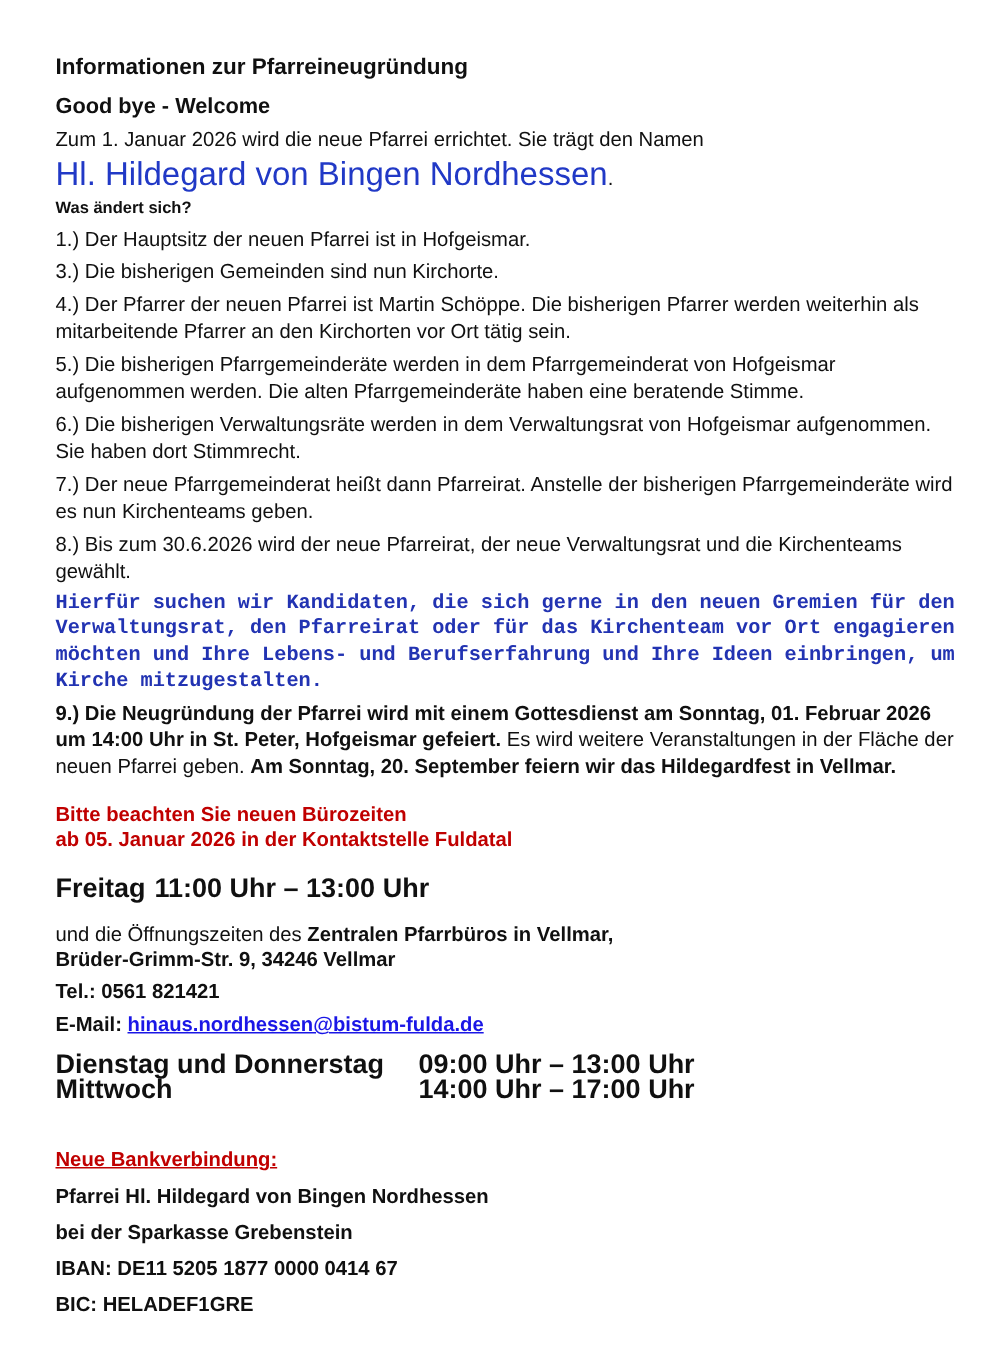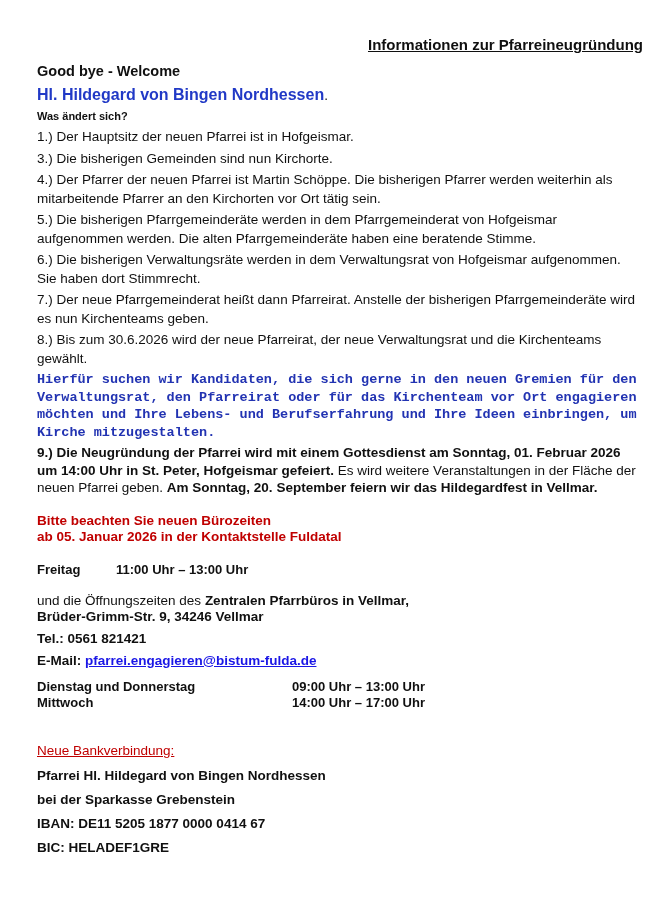--- a/index.html
+++ b/index.html
@@ -7,36 +7,34 @@
     width: 671px; height: 900px;
     background: #ffffff;
     font-family: "Liberation Sans", sans-serif;
     color: #101010;
     overflow: hidden;
   }
   .doc { padding: 36px 28px 0 37px; }
 
   .title {
     font-size: 15px; font-weight: bold;
-    text-decoration: underline;
     margin: 0 0 10px 0;
-    text-align: right;
   }
   .goodbye {
     font-size: 14.5px; font-weight: bold;
     margin: 0 0 5px 0;
   }
   p.body-text {
     font-size: 13.5px; line-height: 18.5px;
     margin: 0 0 3px 0;
   }
   .intro { margin-bottom: 2px !important; }
   .parish-line { margin: 0 0 3px 0; line-height: 22px; }
   .parish-name {
-    color: #2139c6; font-weight: bold; font-size: 16px;
+    color: #2139c6; font-weight: normal; font-size: 22px;
   }
   .parish-period { color: #101010; font-size: 13.5px; }
   .question {
     font-size: 11px; font-weight: bold;
     margin: 0 0 6px 0;
   }
   .appeal {
     color: #2233b2; font-weight: bold;
     font-size: 13.5px; line-height: 17.5px;
     margin: 0 0 3px 0;
@@ -46,56 +44,56 @@
     font-size: 13.5px; line-height: 17.5px;
     margin: 0 0 16px 0;
   }
   .item9 .b { font-weight: bold; }
   .notice {
     color: #c00000; font-weight: bold;
     font-size: 13.5px; line-height: 16.5px;
     margin: 0 0 15px 0;
   }
   .hours-row {
-    display: flex; font-size: 13px; font-weight: bold;
+    display: flex; font-size: 18px; font-weight: bold;
     line-height: 18px;
-    gap: 13px;
   }
   .hours-row.freitag { margin: 0 0 14px 0; }
   .hours-row.freitag .day { width: 66px; }
   .hours-row.office .day { width: 242px; }
   .hours-block { margin: 9px 0 30px 0; }
   .hours-row.office { line-height: 16.5px; }
   .office-line {
     font-size: 13.5px; line-height: 16.5px;
     margin: 0 0 4px 0;
   }
   .office-line .b { font-weight: bold; }
   .phone { font-size: 13.5px; font-weight: bold; margin: 0 0 4px 0; line-height: 18px; }
   .email-line { font-size: 13.5px; font-weight: bold; margin: 0; line-height: 18px; }
   .email-link { color: #1a16e6; text-decoration: underline; font-weight: bold; cursor: pointer; }
   .bank-heading {
-    color: #c00000; font-weight: normal; font-size: 13.5px;
+    color: #c00000; font-weight: bold; font-size: 13.5px;
     text-decoration: underline;
     margin: 0 0 7px 0; line-height: 18px;
   }
   .bank-line {
     font-size: 13.5px; font-weight: bold;
     margin: 0 0 6px 0; line-height: 18px;
   }
 </style>
 </head>
 <body>
 
 <div class="doc">
 
   <h1 class="title">Informationen zur Pfarreineugründung</h1>
 
   <h2 class="goodbye">Good bye - Welcome</h2>
 
+  <p class="body-text intro">Zum 1. Januar 2026 wird die neue Pfarrei errichtet. Sie trägt den Namen</p>
 
   <p class="parish-line"><span class="parish-name">Hl. Hildegard von Bingen Nordhessen</span><span class="parish-period">.</span></p>
 
   <h3 class="question">Was ändert sich?</h3>
 
   <p class="body-text">1.) Der Hauptsitz der neuen Pfarrei ist in Hofgeismar.</p>
   <p class="body-text">3.) Die bisherigen Gemeinden sind nun Kirchorte.</p>
   <p class="body-text">4.) Der Pfarrer der neuen Pfarrei ist Martin Schöppe. Die bisherigen Pfarrer werden weiterhin als mitarbeitende Pfarrer an den Kirchorten vor Ort tätig sein.</p>
   <p class="body-text">5.) Die bisherigen Pfarrgemeinderäte werden in dem Pfarrgemeinderat von Hofgeismar aufgenommen werden. Die alten Pfarrgemeinderäte haben eine beratende Stimme.</p>
   <p class="body-text">6.) Die bisherigen Verwaltungsräte werden in dem Verwaltungsrat von Hofgeismar aufgenommen. Sie haben dort Stimmrecht.</p>
@@ -113,21 +111,21 @@
 
   <div class="hours-row freitag">
     <span class="day">Freitag</span>
     <span class="time">11:00 Uhr – 13:00 Uhr</span>
   </div>
 
   <p class="office-line"><span>und die Öffnungszeiten des </span><span class="b">Zentralen Pfarrbüros in Vellmar,</span><br><span class="b">Brüder-Grimm-Str. 9, 34246 Vellmar</span></p>
 
   <p class="phone">Tel.: 0561 821421</p>
 
-  <p class="email-line"><span>E-Mail: </span><a class="email-link">pfarrei.engagieren@bistum-fulda.de</a></p>
+  <p class="email-line"><span>E-Mail: </span><a class="email-link">hinaus.nordhessen@bistum-fulda.de</a></p>
 
   <div class="hours-block">
     <div class="hours-row office">
       <span class="day">Dienstag und Donnerstag</span>
       <span class="time">09:00 Uhr – 13:00 Uhr</span>
     </div>
     <div class="hours-row office">
       <span class="day">Mittwoch</span>
       <span class="time">14:00 Uhr – 17:00 Uhr</span>
     </div>

